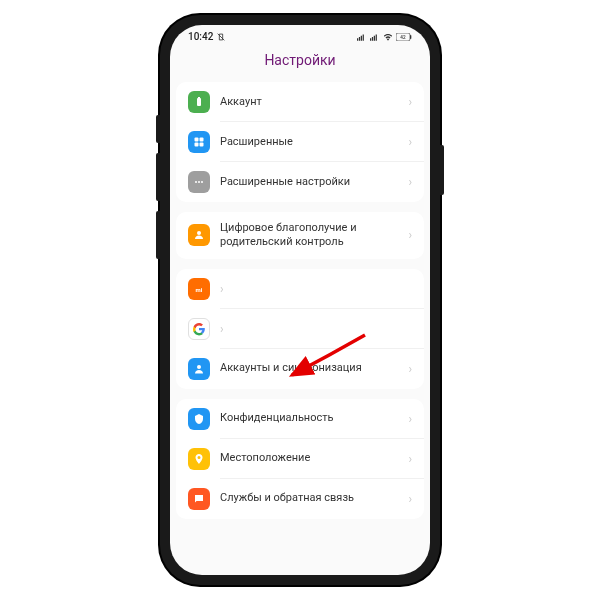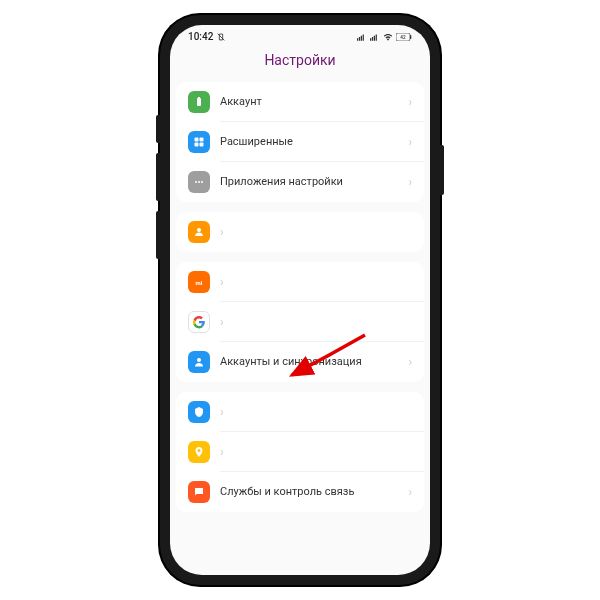--- a/index.html
+++ b/index.html
@@ -223,33 +223,34 @@
           <span class="chevron">›</span>
         </div>
         <div class="item">
           <div class="item-icon ic-advanced">
             <svg width="12" height="12" viewBox="0 0 24 24" fill="#fff">
                 <circle cx="6" cy="12" r="2"></circle>
                 <circle cx="12" cy="12" r="2"></circle>
                 <circle cx="18" cy="12" r="2"></circle>
               </svg>
           </div>
-          <div class="item-label">Приложения настройки</div>
+          <div class="item-label">Расширенные настройки</div>
           <span class="chevron">›</span>
         </div>
       </div>
 
       <div class="section">
         <div class="item">
           <div class="item-icon ic-wellbeing">
             <svg width="12" height="12" viewBox="0 0 24 24" fill="#fff">
                 <circle cx="12" cy="8" r="4"></circle>
                 <path d="M4 20c0-4 3.5-7 8-7s8 3 8 7"></path>
               </svg>
           </div>
+          <div class="item-label">Цифровое благополучие и родительский контроль</div>
           <span class="chevron">›</span>
         </div>
       </div>
 
       <div class="section">
         <div class="item">
           <div class="item-icon ic-xiaomi">
             <svg width="12" height="12" viewBox="0 0 24 24" fill="#fff">
                 <text x="12" y="17" font-size="12" font-weight="bold" text-anchor="middle" fill="#fff">mi</text>
               </svg>
@@ -279,37 +280,39 @@
         </div>
       </div>
 
       <div class="section">
         <div class="item">
           <div class="item-icon ic-privacy">
             <svg width="12" height="12" viewBox="0 0 24 24" fill="#fff">
                 <path d="M12 2l8 4v6c0 5-3.5 9.5-8 10-4.5-.5-8-5-8-10V6l8-4z"></path>
               </svg>
           </div>
+          <div class="item-label">Конфиденциальность</div>
           <span class="chevron">›</span>
         </div>
         <div class="item">
           <div class="item-icon ic-location">
             <svg width="12" height="12" viewBox="0 0 24 24" fill="#fff">
                 <path d="M12 2C8 2 5 5 5 9c0 5 7 13 7 13s7-8 7-13c0-4-3-7-7-7zm0 10a3 3 0 110-6 3 3 0 010 6z"></path>
               </svg>
           </div>
+          <div class="item-label">Местоположение</div>
           <span class="chevron">›</span>
         </div>
         <div class="item">
           <div class="item-icon ic-feedback">
             <svg width="12" height="12" viewBox="0 0 24 24" fill="#fff">
                 <path d="M4 4h16v12H7l-3 3V4z"></path>
               </svg>
           </div>
-          <div class="item-label">Службы и контроль связь</div>
+          <div class="item-label">Службы и обратная связь</div>
           <span class="chevron">›</span>
         </div>
       </div>
 
     </div>
 
     <svg class="arrow-annotation" style="left:110px; top:305px;" width="90" height="60" viewBox="0 0 90 60">
       <defs>
         <marker id="arrowhead" markerWidth="8" markerHeight="8" refX="6" refY="3" orient="auto">
           <polygon points="0 0, 7 3, 0 6" fill="#e30000"></polygon>

